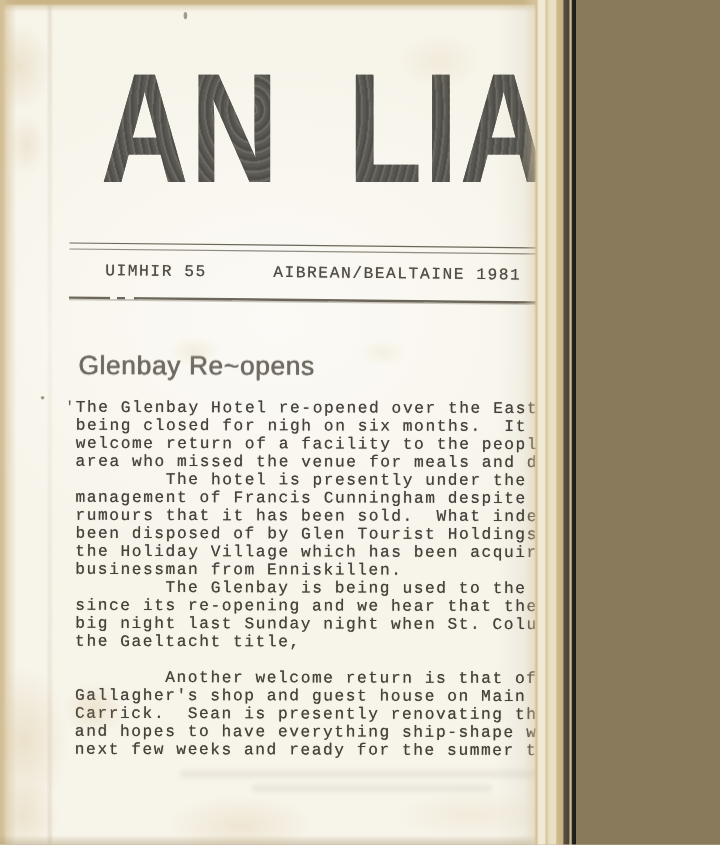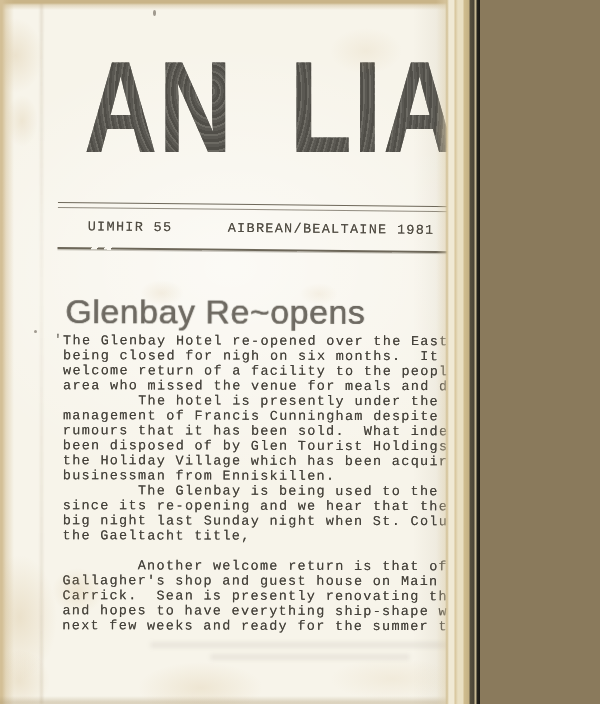--- a/index.html
+++ b/index.html
@@ -45,21 +45,21 @@
   .issue-band span{
     position:absolute;top:19px;font-size:13.5px;letter-spacing:1.3px;white-space:nowrap;
     text-shadow:0 0 .6px rgba(81,77,68,.8);
   }
   .iss{left:30px;} .idate{left:170px;} .iprice{left:397px;top:21px !important;}
   
   .article{position:absolute;left:0;top:0;width:600px;height:704px;transform:rotate(.15deg);transform-origin:left top;}
   .headline{
     position:absolute;top:294px;left:66px;margin:0;
     font-family:"Liberation Sans", sans-serif;font-weight:400;
-    font-size:34px;line-height:1;letter-spacing:.5px;white-space:nowrap;
+    font-size:22px;line-height:1;letter-spacing:.5px;white-space:nowrap;
     color:#6e6a62;text-shadow:.45px 0 0 #6e6a62, 0 0 .7px rgba(110,106,98,.6);
     filter:blur(.25px);
   }
   .stray{
     position:absolute;left:55px;top:332px;
     font-family:"Liberation Mono", monospace;font-size:13px;color:#5b574e;
   }
   .bodytext{
     position:absolute;top:333px;left:64px;margin:0;
     font-family:"Liberation Mono", monospace;

